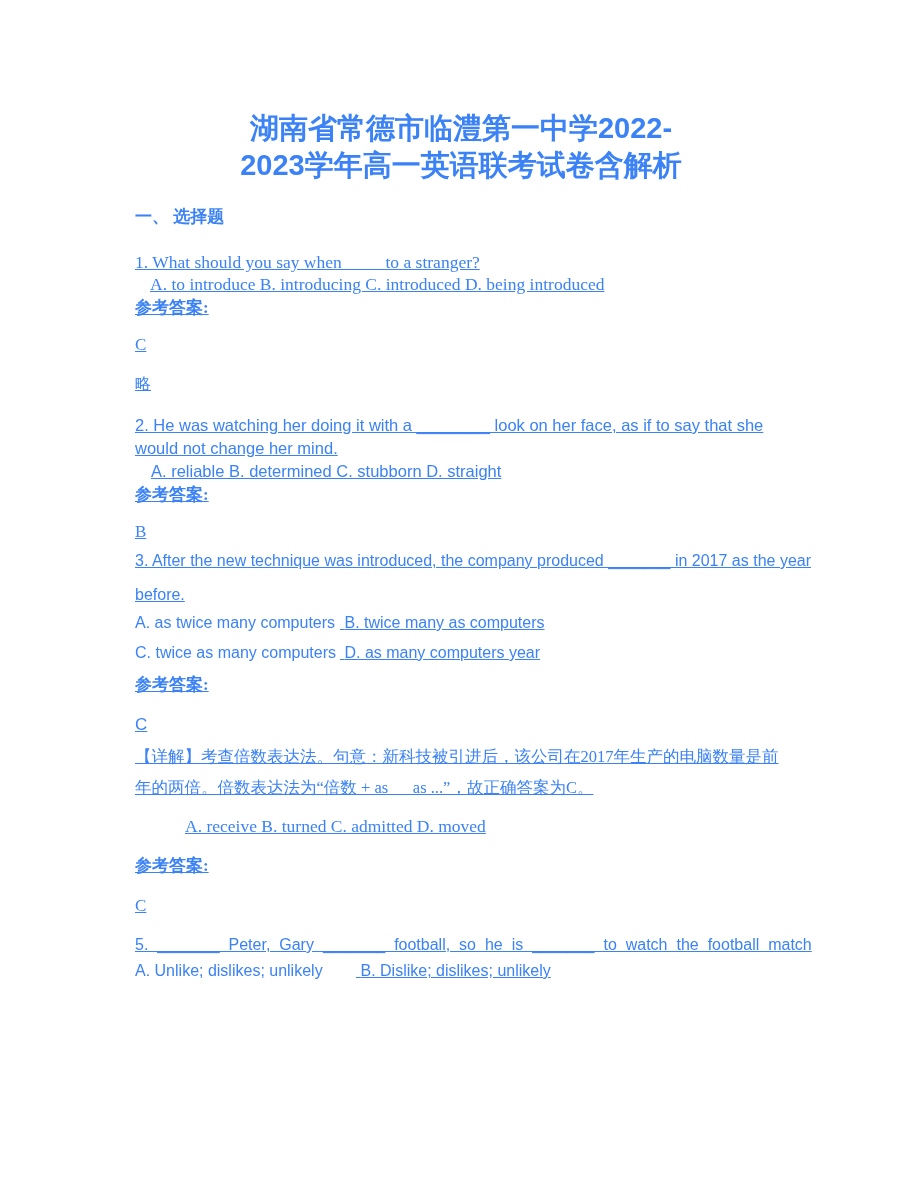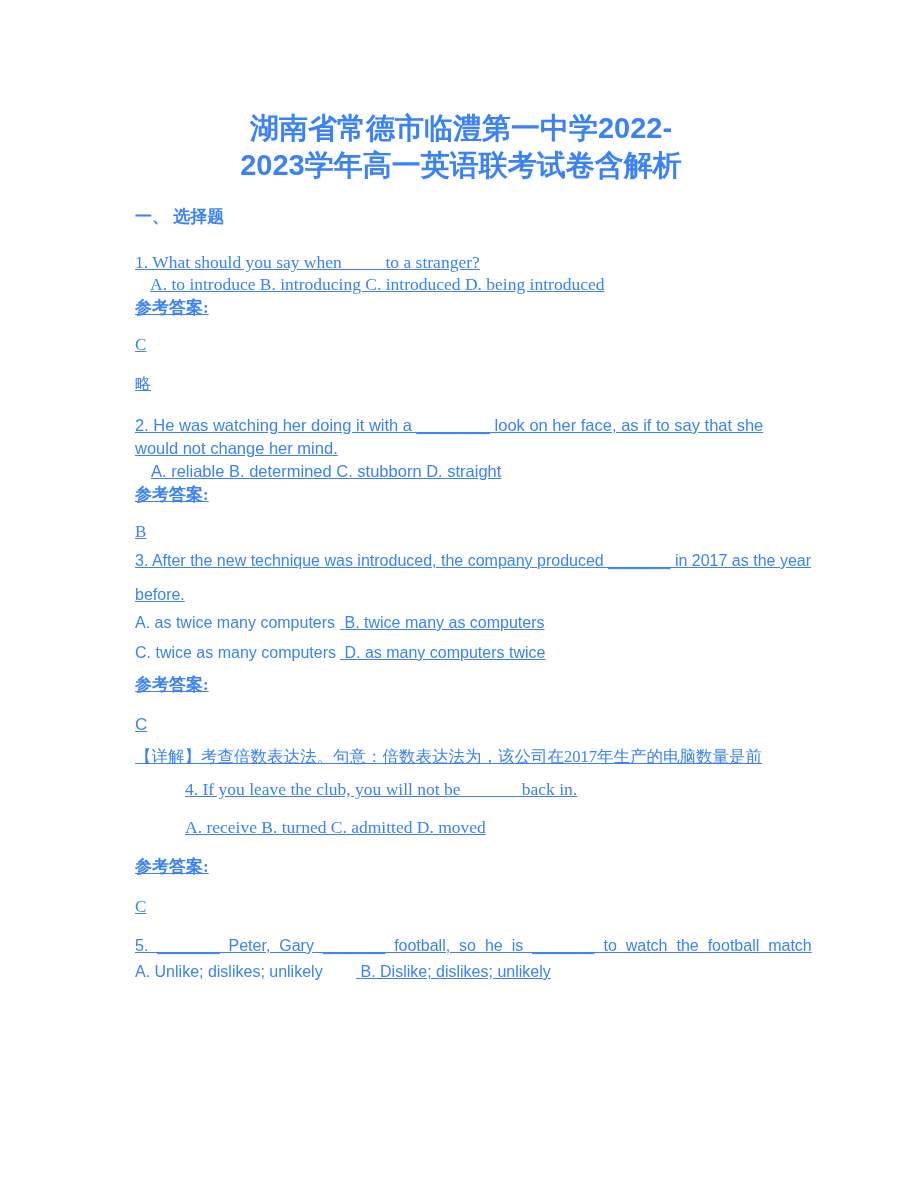--- a/index.html
+++ b/index.html
@@ -94,27 +94,27 @@
   <div class="ans serif">B</div>
 
   <div class="stem q3-line1 sans nowrap">3. After the new technique was introduced, the company produced _______ in 2017 as the year</div>
   <div class="stem q3-line2 sans nowrap">before.</div>
   <div class="opt-row q3-row1 sans nowrap">
     <span class="col w205">A. as twice many computers</span>
     <span>B. twice many as computers</span>
   </div>
   <div class="opt-row q3-row2 sans nowrap">
     <span class="col w205">C. twice as many computers</span>
-    <span>D. as many computers twice</span>
+    <span>D. as many computers year</span>
   </div>
   <div class="ans-label ans-label-3">参考答案:</div>
   <div class="ans ans-3 sans">C</div>
-  <div class="expl-line expl-line1 nowrap">【详解】考查倍数表达法。句意：倍数表达法为，该公司在2017年生产的电脑数量是前</div>
+  <div class="expl-line expl-line1 nowrap">【详解】考查倍数表达法。句意：新科技被引进后，该公司在2017年生产的电脑数量是前</div>
+  <div class="expl-line expl-line2 nowrap">年的两倍。倍数表达法为“倍数 + as __ as ...”，故正确答案为C。</div>
 
-  <div class="stem q4-stem serif nowrap pre">4.  If you leave the club, you will not be ______ back in.</div>
   <div class="opts q4-opts serif nowrap pre">A. receive    B. turned   C. admitted   D. moved</div>
   <div class="ans-label ans-label-4">参考答案:</div>
   <div class="ans ans-4 serif">C</div>
 
   <div class="stem q5-line1 sans nowrap">5. _______ Peter, Gary _______ football, so he is _______ to watch the football match</div>
   <div class="opt-row q5-row1 sans nowrap">
     <span class="col w221">A. Unlike; dislikes; unlikely</span>
     <span>B. Dislike; dislikes; unlikely</span>
   </div>
 

